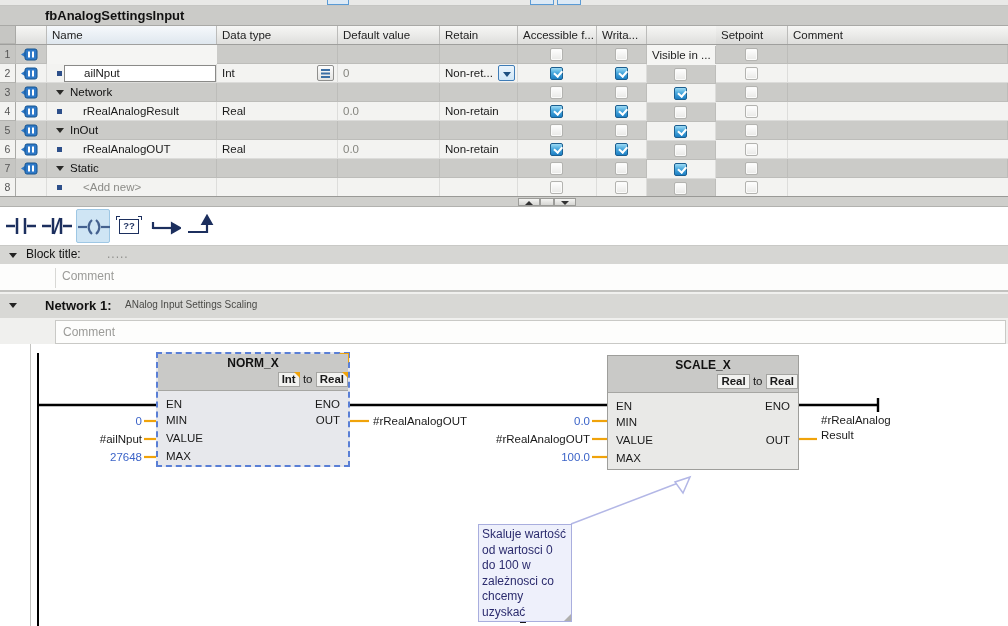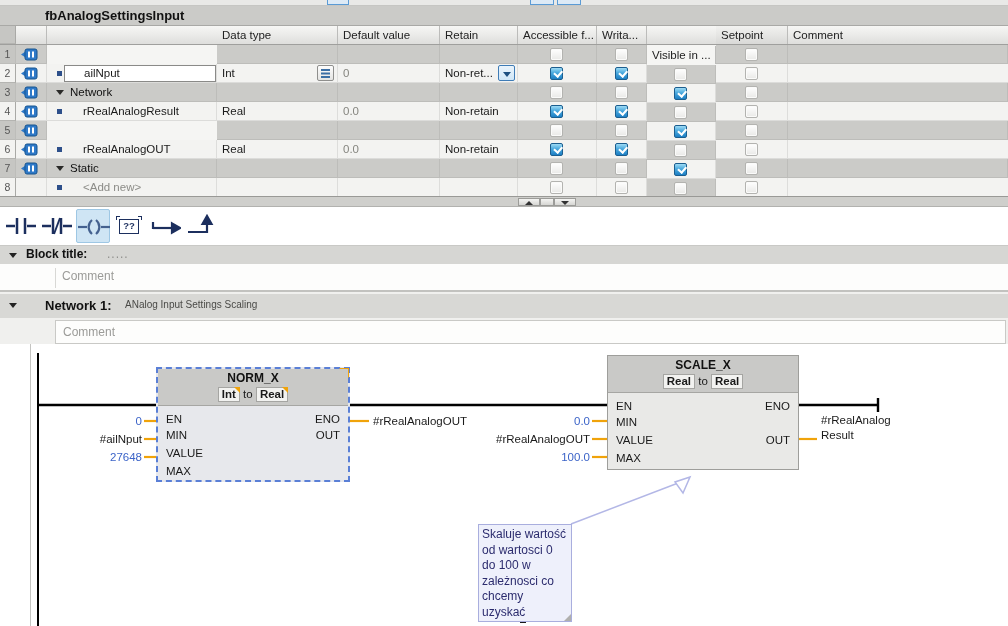--- a/index.html
+++ b/index.html
@@ -78,42 +78,42 @@
   .lad-btn svg { position:absolute; left:1px; top:5px; }
   .ebx { position:absolute; left:7px; top:10px; width:20px; height:15px; border:1.5px solid #1c2f5e;
          font-size:9.5px; font-weight:bold; color:#1c2f5e; text-align:center; line-height:12px; }
   .ebx::before { content:""; position:absolute; left:-4px; top:-4px; width:3px; height:3px; border-left:1.5px solid #1c2f5e; border-top:1.5px solid #1c2f5e; }
   .ebx::after  { content:""; position:absolute; right:-4px; top:-4px; width:3px; height:3px; border-right:1.5px solid #1c2f5e; border-top:1.5px solid #1c2f5e; }
 
   
   #blocktitle-row { left:0; top:246px; width:1008px; height:18px; background:#d6d6d3; }
   .sec-caret { position:absolute; left:9px; top:7px; width:0; height:0;
                border-left:4.5px solid transparent; border-right:4.5px solid transparent; border-top:5.5px solid #222; }
-  #blocktitle-row .lbl { position:absolute; left:26px; top:1px; font-weight:bold; font-size:12px; color:#111; }
+  #blocktitle-row .lbl { position:absolute; left:26px; top:1px; font-weight:normal; font-size:12px; color:#111; }
   #blocktitle-row .dots { position:absolute; left:107px; top:1px; color:#8f8f8c; font-size:12px; letter-spacing:1px; }
   #comment1 { left:0; top:264px; width:1008px; height:28px; background:#fdfdfc; border-bottom:2px solid #c2c2bf; }
   #comment1 .vline { position:absolute; left:55px; top:4px; width:1px; height:20px; background:#d8d8d5; }
   .comment-ph { position:absolute; left:62px; top:5px; color:#9b9b98; font-size:12px; }
   #network-row { left:0; top:294px; width:1008px; height:24px; background:#d8d8d5; }
   #network-row .nlabel { position:absolute; left:45px; top:4px; font-weight:bold; font-size:13px; color:#111; }
   #network-row .ntitle { position:absolute; left:125px; top:5px; font-size:10px; color:#4a4a47; }
   #network-row .sec-caret { top:9px; }
   #comment2 { left:55px; top:320px; width:951px; height:24px; background:#fdfdfc; border:1px solid #c9c9c6; }
   #comment2 .comment-ph { left:7px; top:4px; }
 
   
   #canvas { left:0; top:344px; width:1008px; height:282px; background:#fff; }
   #canvas-indent { left:30px; top:344px; width:1px; height:282px; background:#c4c4c1; }
 
   
   .fbd-block { position:absolute; width:194px; height:115px; background:#e9e9e7; border:1px solid #9e9e9b; }
   .fbd-block.sel { border:2px dashed #5a7fd6; background:#e7e8ec; }
   .fbd-head { position:absolute; left:0; top:0; right:0; height:37px; background:#c9c9c7; border-bottom:1px solid #a6a6a3; }
   .fbd-title { position:absolute; left:0; right:0; top:2px; text-align:center; font-weight:bold; font-size:12px; color:#111; }
-  .fbd-sub { position:absolute; left:0; right:0; top:18px; text-align:center; font-size:11.5px; color:#1a1a1a; }
+  .fbd-sub { position:absolute; left:0; right:0; top:18px; text-align:right; font-size:11.5px; color:#1a1a1a; }
   .type-box { display:inline-block; position:relative; background:#f2f2f0; border:1px solid #a5a5a2; padding:0 3px; font-weight:bold; line-height:13px; }
   .type-box.auto::after { content:""; position:absolute; right:-1px; top:-1px; width:0; height:0;
                           border-left:6px solid transparent; border-top:6px solid #f0a30a; }
   .blk-corner { position:absolute; right:-1px; top:-1px; width:0; height:0;
                 border-left:10px solid transparent; border-top:10px solid #f0a30a; }
   .port { position:absolute; font-size:11.5px; color:#1a1a1a; line-height:13px; }
   .p-l { left:8px;text-align:right; } .p-r { right:8px; text-align:right; }
   .operand { position:absolute; font-size:11.5px; line-height:13px; white-space:nowrap; }
   .op-r { text-align:right; }
   .op-const { color:#3c64c8; }
@@ -135,20 +135,21 @@
 </div>
 
 <div class="abs" id="fb-titlebar">
   <span class="t">fbAnalogSettingsInput</span>
 </div>
 
 <div class="abs" id="iface">
   <div class="hdr-row">
     <div class="hdr-cell c-num"></div>
     <div class="hdr-cell c-icon"></div>
+    <div class="hdr-cell c-name hdr-name">Name</div>
     <div class="hdr-cell c-dt" style="color:#222">Data type</div>
     <div class="hdr-cell c-dv" style="color:#222">Default value</div>
     <div class="hdr-cell c-rt">Retain</div>
     <div class="hdr-cell c-acc">Accessible f...</div>
     <div class="hdr-cell c-wr">Writa...</div>
     <div class="hdr-cell c-vis">Visible in ...</div>
     <div class="hdr-cell c-sp">Setpoint</div>
     <div class="hdr-cell c-com">Comment</div>
   </div>
 
@@ -278,20 +279,24 @@
 
   <div class="tr row-grp" style="top:95px">
     <div class="td c-num">5</div>
     <div class="td c-icon">
         <span class="io-icon"><svg width="17" height="13">
             <polygon points="0,6.5 6,2.5 6,10.5" fill="#2e79c8"></polygon>
             <rect x="4" y="1" width="12" height="11" rx="2" fill="#2e79c8" stroke="#17548e"></rect>
             <rect x="7" y="3.5" width="2" height="6" fill="#fff"></rect>
             <rect x="11" y="3.5" width="2" height="6" fill="#fff"></rect>
           </svg></span>
+      </div>
+    <div class="td c-name">
+        <span class="grp-caret"></span>
+        <span class="grp-label">InOut</span>
       </div>
     <div class="td c-dt"></div>
       <div class="td c-dv"></div>
       <div class="td c-rt"></div>
     <div class="td c-acc">
         <span class="cb cb-acc"></span>
       </div>
     <div class="td c-wr">
         <span class="cb cb-wr"></span>
       </div>
@@ -491,21 +496,21 @@
     <line x1="592" y1="77" x2="608" y2="77"></line>
     <line x1="592" y1="95" x2="608" y2="95"></line>
     <line x1="592" y1="113" x2="608" y2="113"></line>
     <line x1="798" y1="95" x2="817" y2="95"></line>
   </g>
   <line x1="571" y1="180" x2="686" y2="136" stroke="#b3b7e6" stroke-width="1.5"></line>
   <polygon points="690,133 675,138 683,149" fill="#fff" stroke="#b3b7e6" stroke-width="1.5"></polygon>
   <rect x="520" y="274" width="6" height="5" fill="#1a1a1a"></rect>
 </svg>
 
-<div class="abs fbd-block sel" style="left:156px;top:367px">
+<div class="abs fbd-block sel" style="left:156px;top:352px">
   <div class="blk-corner"></div>
   <div class="fbd-head">
     <div class="fbd-title">NORM_X</div>
     <div class="fbd-sub"><span class="type-box auto">Int</span> <span>to</span> <span class="type-box auto">Real</span></div>
   </div>
   <span class="port p-l" style="top:44px">EN</span>
   <span class="port p-l" style="top:60px">MIN</span>
   <span class="port p-l" style="top:78px">VALUE</span>
   <span class="port p-l" style="top:96px">MAX</span>
   <span class="port p-r" style="top:44px">ENO</span>

